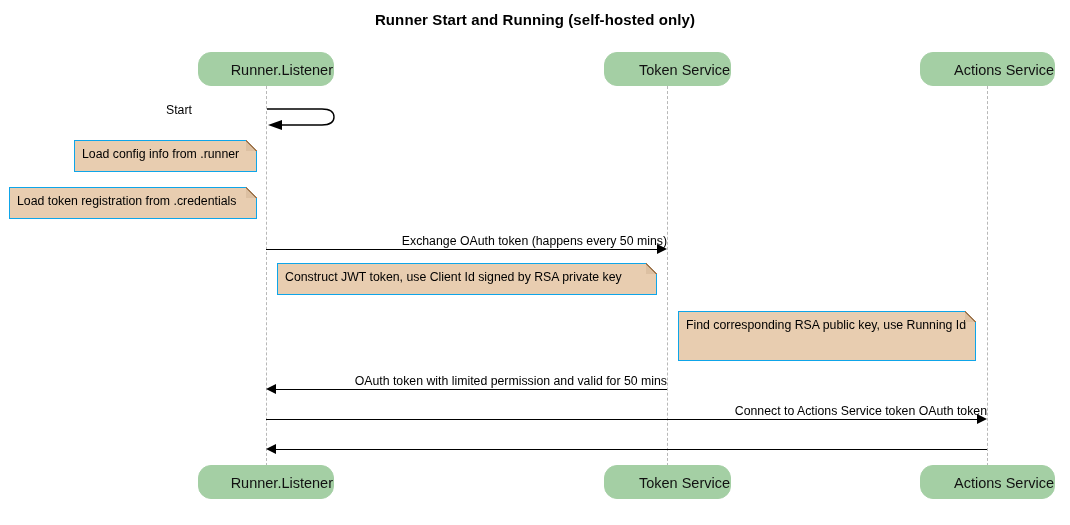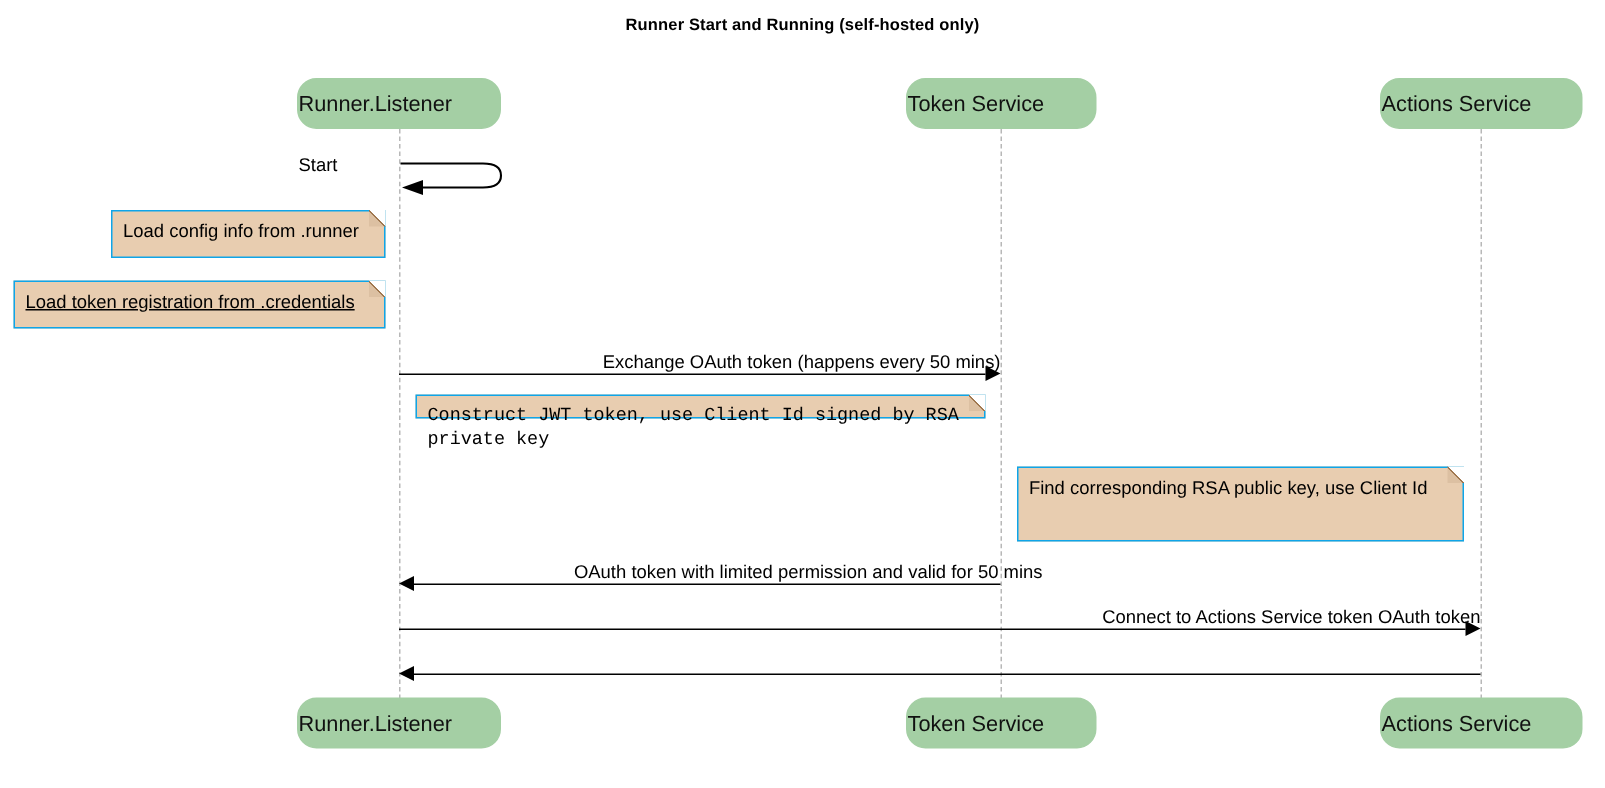--- a/index.html
+++ b/index.html
@@ -17,37 +17,37 @@
     height: 525px;
     overflow: hidden;
     background: #ffffff;
   }
   #title {
     position: absolute;
     top: 11px;
     left: 0;
     width: 1070px;
     text-align: center;
-    font-size: 11px;
+    font-size: 15px;
     font-weight: bold;
     letter-spacing: 0.1px;
   }
   .lifeline {
     position: absolute;
     width: 0;
     border-left: 1px dashed #b8b8b8;
   }
   .participant {
     position: absolute;
     background: #a4cfa4;
     border: 1px solid #a4cfa4;
     border-radius: 13px;
     height: 34px;
     line-height: 34px;
-    text-align: left;
+    text-align: right;
     font-size: 14.5px;
     color: #111111;
     white-space: nowrap;
     box-sizing: border-box;
   }
   .note {
     position: absolute;
     background: #e8cdb0;
     border: 1px solid #0ea5e9;
     box-sizing: border-box;
@@ -85,21 +85,21 @@
     border-right: 10px solid #000000;
   }
   .msg-label {
     position: absolute;
     font-size: 12.3px;
     color: #000000;
     white-space: nowrap;
     text-align: right;
   }
   .msg-label.left-of {
-    text-align: center;
+    text-align: left;
   }
   .selfloop {
     position: absolute;
   }
   .selfloop svg {
     display: block;
   }
 </style>
 </head>
 <body>
@@ -128,40 +128,40 @@
       <path d="M 3 5 L 58 5 Q 70 5 70 13 Q 70 21 58 21 L 16 21" fill="none" stroke="#000000" stroke-width="1.4"></path>
       <polygon points="18,16 4,21 18,26" fill="#000000"></polygon>
     </svg>
   </div>
 
   <div class="note" style="left:74px; top:140px; width:183px; height:32px;">
     <span class="fold"></span>
     <div>Load config info from .runner</div>
   </div>
 
-  <div class="note" style="left:9px; top:187px; width:248px; height:32px;text-decoration:underline;">
+  <div class="note" style="left:9px; top:187px; width:248px; height:32px;">
     <span class="fold"></span>
     <div>Load token registration from .credentials</div>
   </div>
 
   <div class="msg-label" style="left:266px; top:234px; width:401px;">Exchange OAuth token (happens every 50 mins)</div>
   <div class="msg-line" style="left:266px; top:249px; width:391px;"></div>
   <div class="arrowhead right" style="left:657px; top:244px;"></div>
 
-  <div class="note" style="left:277px; top:263px; width:380px; height:16px;font-family:Liberation Mono, monospace;">
+  <div class="note" style="left:277px; top:263px; width:380px; height:32px;">
     <span class="fold"></span>
     <div>Construct JWT token, use Client Id signed by RSA private key</div>
   </div>
 
   <div class="note" style="left:678px; top:311px; width:298px; height:50px;">
     <span class="fold"></span>
-    <div>Find corresponding RSA public key, use Client Id</div>
+    <div>Find corresponding RSA public key, use Running Id</div>
   </div>
 
-  <div class="msg-label" style="left:266px; top:374px; width:401px;padding-left:28px;">OAuth token with limited permission and valid for 50 mins</div>
+  <div class="msg-label" style="left:266px; top:374px; width:401px;">OAuth token with limited permission and valid for 50 mins</div>
   <div class="msg-line" style="left:276px; top:389px; width:391px;"></div>
   <div class="arrowhead left" style="left:266px; top:384px;"></div>
 
   <div class="msg-label" style="left:266px; top:404px; width:721px;">Connect to Actions Service token OAuth token</div>
   <div class="msg-line" style="left:266px; top:419px; width:711px;"></div>
   <div class="arrowhead right" style="left:977px; top:414px;"></div>
 
   <div class="msg-line" style="left:276px; top:449px; width:711px;"></div>
   <div class="arrowhead left" style="left:266px; top:444px;"></div>
 

